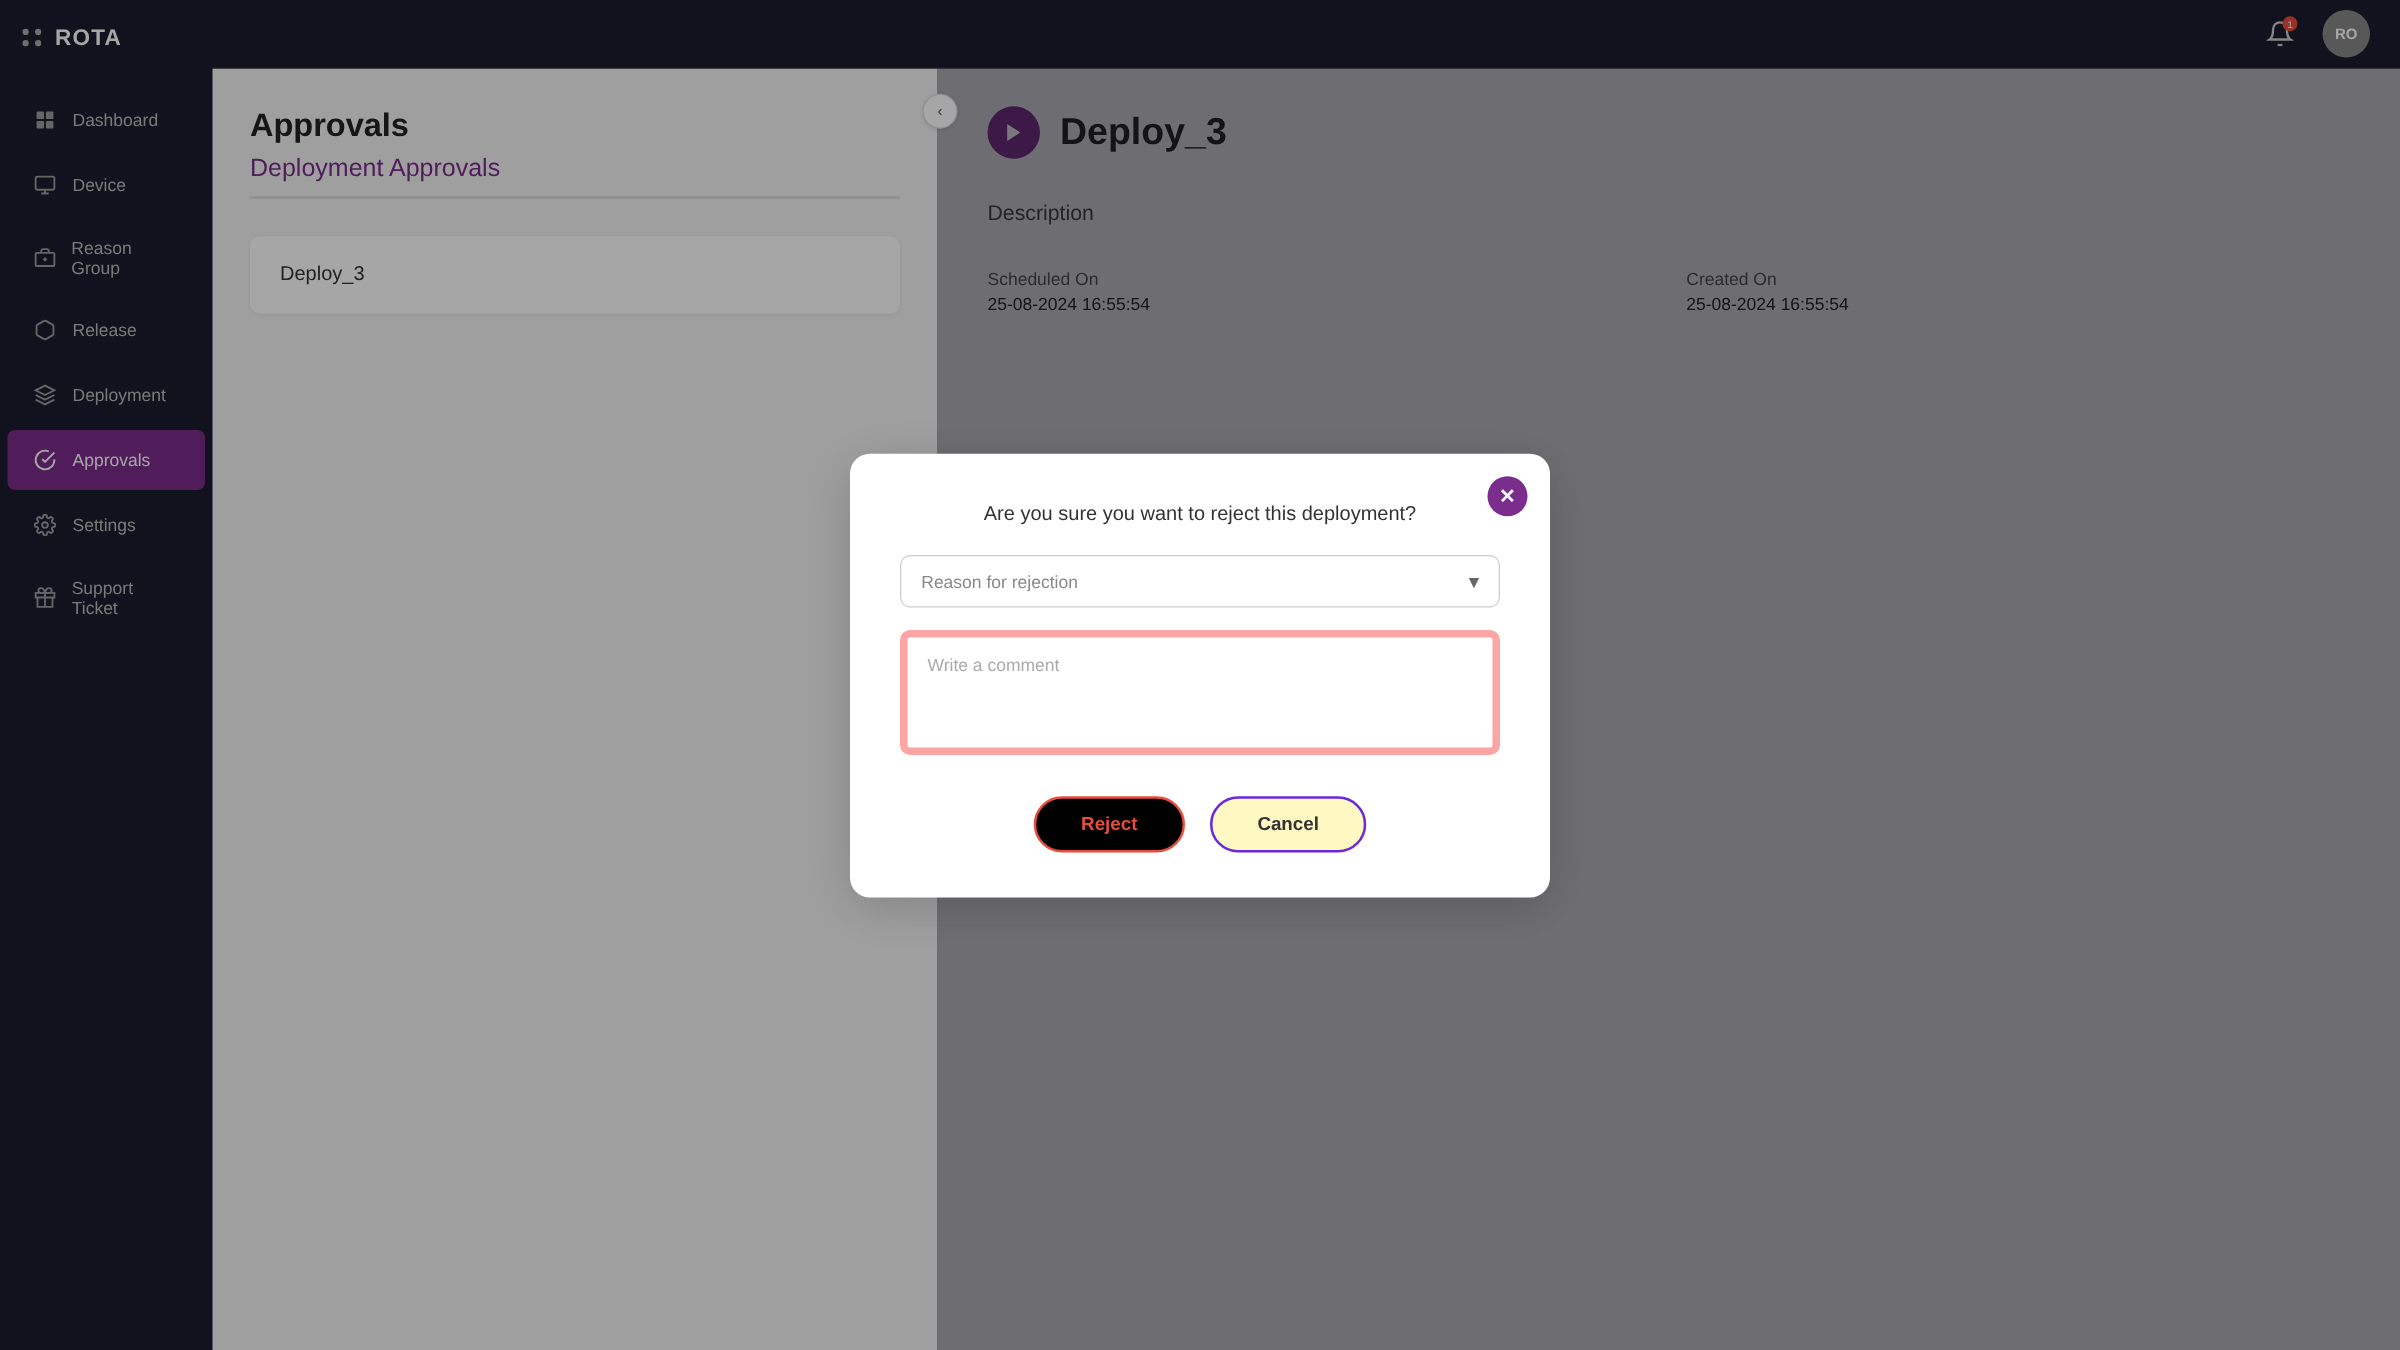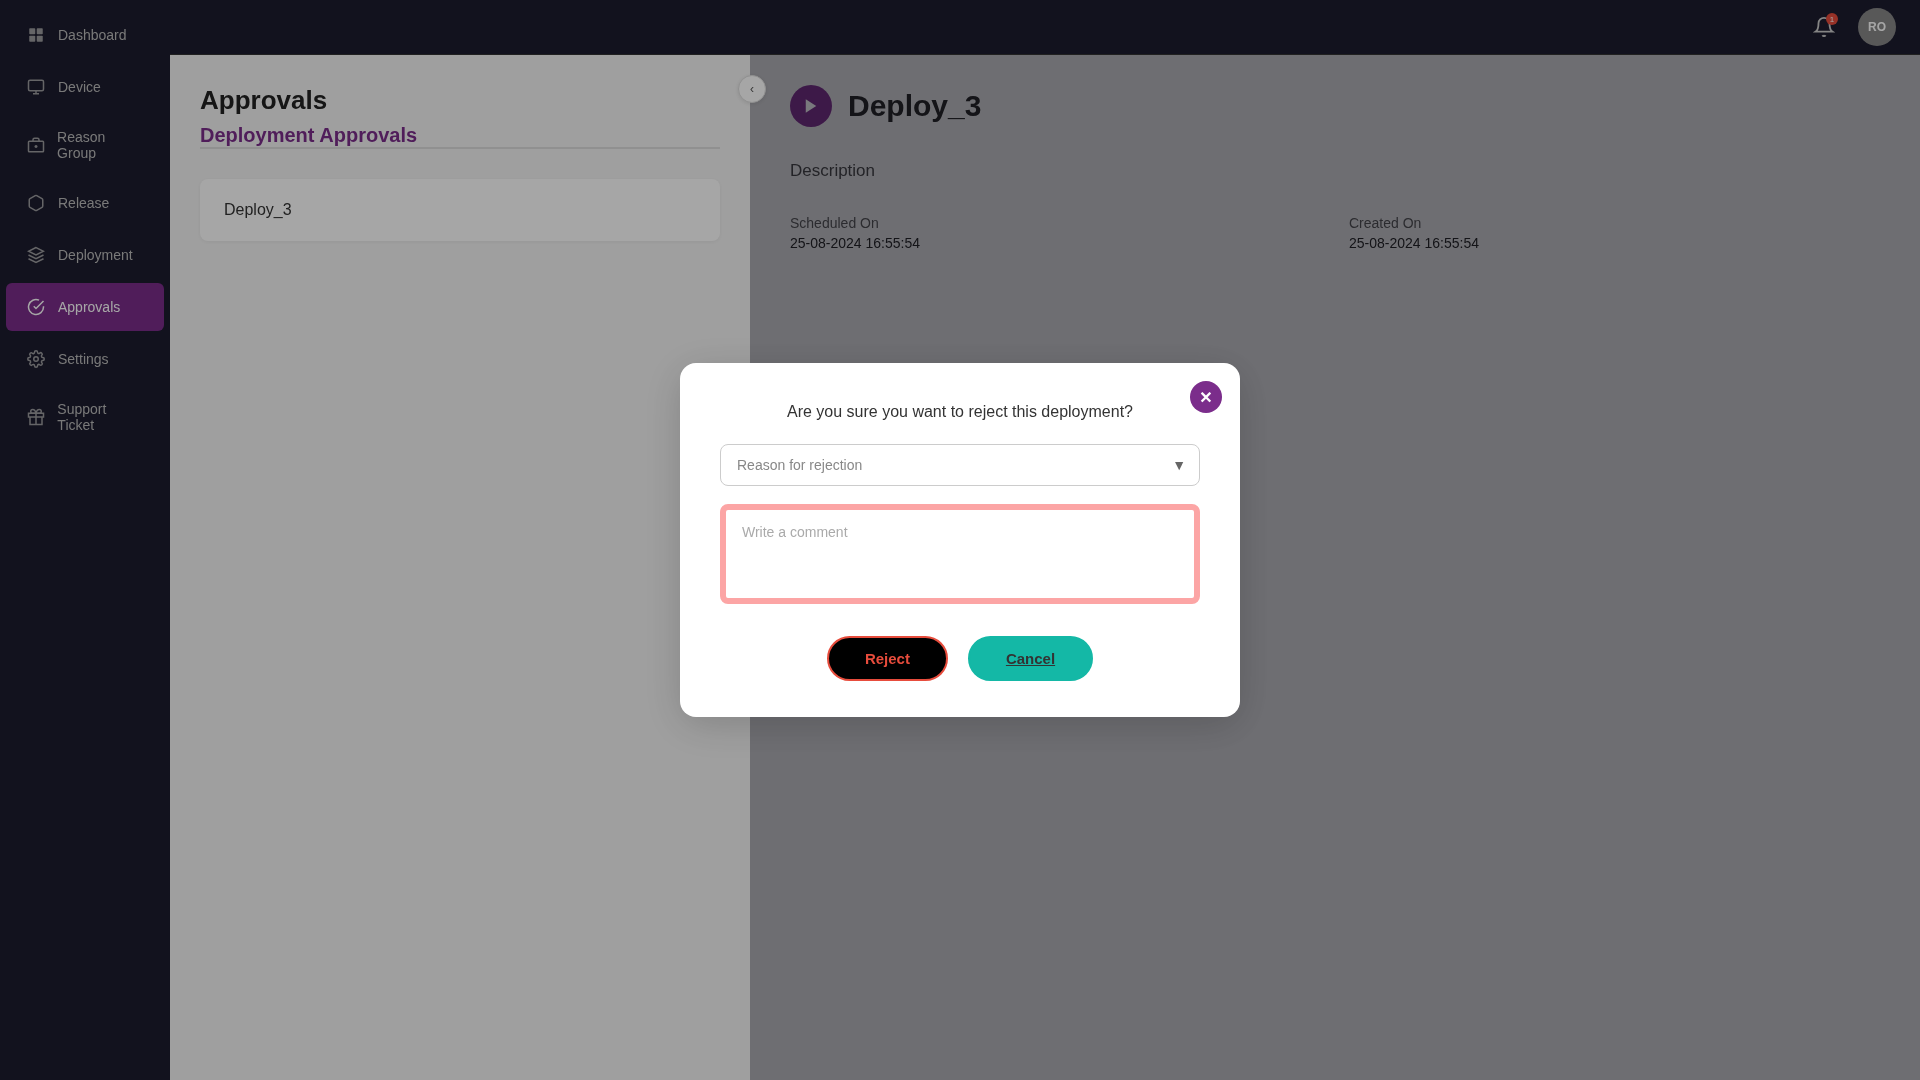--- a/index.html
+++ b/index.html
@@ -169,23 +169,24 @@
     }
 
     .page-title {
       font-size: 26px;
       font-weight: 600;
       color: #222;
       margin-bottom: 8px;
     }
     .section-title {
       font-size: 20px;
-      font-weight: 700;
+      font-weight: 400;
       color: #7b2d8b;
       margin-bottom: 20px;
+      padding-bottom: 10px;
       border-bottom: 2px solid #ddd;
     }
 
     .deploy-card {
       background: #fff;
       border-radius: 8px;
       padding: 22px 24px;
       box-shadow: 0 1px 4px rgba(0,0,0,0.06);
       margin-top: 10px;
     }
@@ -350,34 +351,42 @@
       border-radius: 50px;
       background: #000000;
       color: #e74c3c;
       font-size: 15px;
       font-weight: 600;
       cursor: pointer;
     }
 
     .btn-cancel {
       padding: 12px 36px;
-      border: 2px solid #14b8a6;
+      border: 2px solid #6d28d9;
       border-radius: 50px;
-      background: #14b8a6;
+      background: #fef9c3;
       color: #333;
       font-size: 15px;
       font-weight: 600;
       cursor: pointer;
-      text-decoration: underline;
     }
   </style>
 </head>
 <body>
 
 <div class="sidebar">
+  <div class="sidebar-logo">
+    <div class="dots-icon">
+      <span></span>
+        <span></span>
+        <span></span>
+        <span></span>
+    </div>
+    <span>ROTA</span>
+  </div>
   <nav class="sidebar-nav">
 
     <div class="sidebar-item">
       <span class="nav-icon">
         <svg width="18" height="18" viewBox="0 0 24 24" fill="currentColor">
             <rect x="3" y="3" width="8" height="8" rx="1"></rect>
             <rect x="13" y="3" width="8" height="8" rx="1"></rect>
             <rect x="3" y="13" width="8" height="8" rx="1"></rect>
             <rect x="13" y="13" width="8" height="8" rx="1"></rect>
           </svg>

